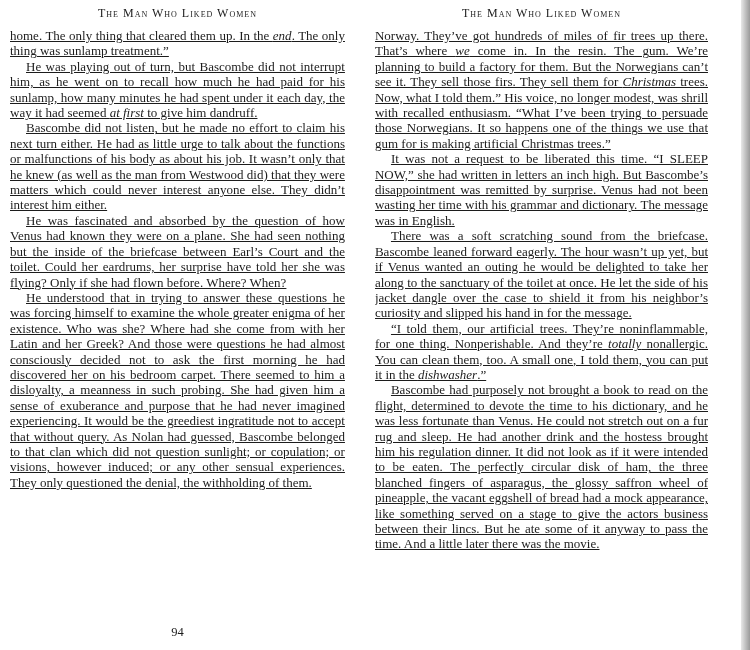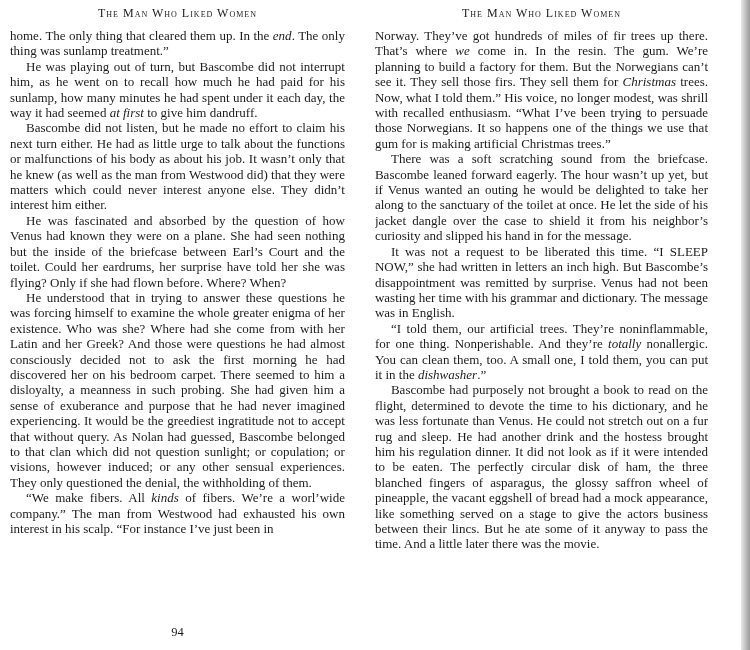--- a/index.html
+++ b/index.html
@@ -38,20 +38,21 @@
     letter-spacing: 1px;
     margin-bottom: 7px;
     white-space: nowrap;
   }
   .body-text {
     flex: 1 1 auto;
     overflow: hidden;
     font-size: 13px;
     line-height: 15.4px;
     text-align: justify;
+    text-decoration: underline;
   }
   .body-text p {
     margin: 0;
     text-indent: 16px;
   }
   .body-text p.noindent {
     text-indent: 0;
   }
   .page-number {
     flex: 0 0 auto;
@@ -75,31 +76,30 @@
 <div class="spread">
 
   <div class="page left">
     <div class="running-header">The Man Who Liked Women</div>
     <div class="body-text">
       <p class="noindent"><span>home. The only thing that cleared them up. In the </span><i>end</i><span>. The only thing was sunlamp treatment.”</span></p>
       <p><span>He was playing out of turn, but Bascombe did not interrupt him, as he went on to recall how much he had paid for his sunlamp, how many minutes he had spent under it each day, the way it had seemed </span><i>at first</i><span> to give him dandruff.</span></p>
       <p><span>Bascombe did not listen, but he made no effort to claim his next turn either. He had as little urge to talk about the functions or malfunctions of his body as about his job. It wasn’t only that he knew (as well as the man from Westwood did) that they were matters which could never interest anyone else. They didn’t interest him either.</span></p>
       <p><span>He was fascinated and absorbed by the question of how Venus had known they were on a plane. She had seen nothing but the inside of the briefcase between Earl’s Court and the toilet. Could her eardrums, her surprise have told her she was flying? Only if she had flown before. Where? When?</span></p>
       <p><span>He understood that in trying to answer these questions he was forcing himself to examine the whole greater enigma of her existence. Who was she? Where had she come from with her Latin and her Greek? And those were questions he had almost consciously decided not to ask the first morning he had discovered her on his bedroom carpet. There seemed to him a disloyalty, a meanness in such probing. She had given him a sense of exuberance and purpose that he had never imagined experiencing. It would be the greediest ingratitude not to accept that without query. As Nolan had guessed, Bascombe belonged to that clan which did not question sunlight; or copulation; or visions, however induced; or any other sensual experiences. They only questioned the denial, the withholding of them.</span></p>
-      <p><span>“We make fibers. All </span><i>kinds</i><span> of fibers. We’re a worl’wide company.” The man from Westwood had exhausted his own interest in his scalp. “For instance I’ve just been in</span></p>
     </div>
     <div class="page-number">94</div>
   </div>
 
   <div class="page right">
     <div class="running-header">The Man Who Liked Women</div>
     <div class="body-text">
       <p class="noindent"><span>Norway. They’ve got hundreds of miles of fir trees up there. That’s where </span><i>we</i><span> come in. In the resin. The gum. We’re planning to build a factory for them. But the Norwegians can’t see it. They sell those firs. They sell them for </span><i>Christmas</i><span> trees. Now, what I told them.” His voice, no longer modest, was shrill with recalled enthusiasm. “What I’ve been trying to persuade those Norwegians. It so happens one of the things we use that gum for is making artificial Christmas trees.”</span></p>
+      <p><span>It was not a request to be liberated this time. “I SLEEP NOW,” she had written in letters an inch high. But Bascombe’s disappointment was remitted by surprise. Venus had not been wasting her time with his grammar and dictionary. The message was in English.</span></p>
       <p><span>There was a soft scratching sound from the briefcase. Bascombe leaned forward eagerly. The hour wasn’t up yet, but if Venus wanted an outing he would be delighted to take her along to the sanctuary of the toilet at once. He let the side of his jacket dangle over the case to shield it from his neighbor’s curiosity and slipped his hand in for the message.</span></p>
-      <p><span>It was not a request to be liberated this time. “I SLEEP NOW,” she had written in letters an inch high. But Bascombe’s disappointment was remitted by surprise. Venus had not been wasting her time with his grammar and dictionary. The message was in English.</span></p>
       <p><span>“I told them, our artificial trees. They’re noninflammable, for one thing. Nonperishable. And they’re </span><i>totally</i><span> nonallergic. You can clean them, too. A small one, I told them, you can put it in the </span><i>dishwasher</i><span>.”</span></p>
       <p><span>Bascombe had purposely not brought a book to read on the flight, determined to devote the time to his dictionary, and he was less fortunate than Venus. He could not stretch out on a fur rug and sleep. He had another drink and the hostess brought him his regulation dinner. It did not look as if it were intended to be eaten. The perfectly circular disk of ham, the three blanched fingers of asparagus, the glossy saffron wheel of pineapple, the vacant eggshell of bread had a mock appearance, like something served on a stage to give the actors business between their lincs. But he ate some of it anyway to pass the time. And a little later there was the movie.</span></p>
     </div>
   </div>
 
 </div>
 
 <div class="scan-edge"></div>
 
 </body></html>

